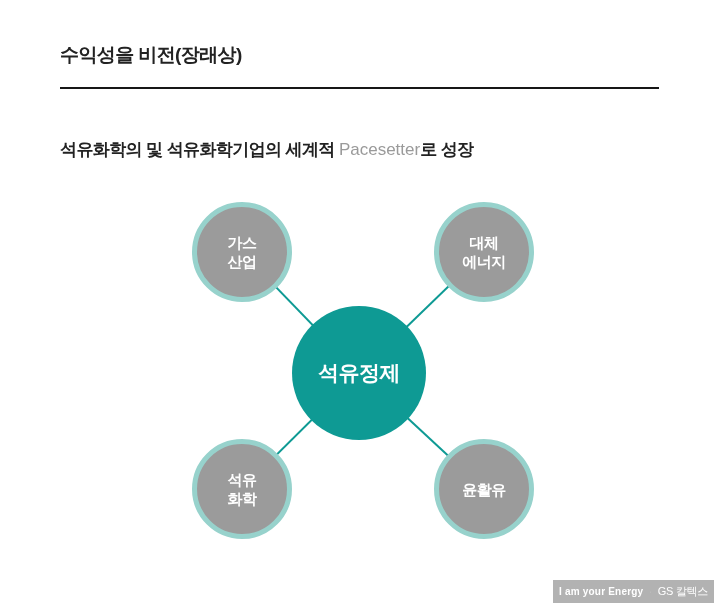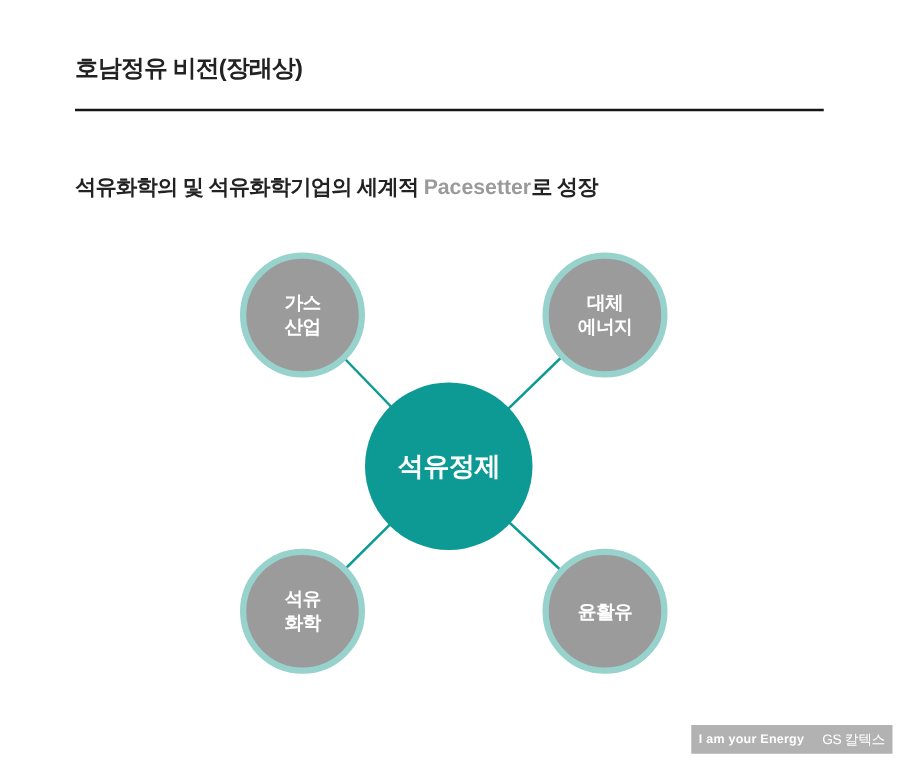--- a/index.html
+++ b/index.html
@@ -12,21 +12,21 @@
     color:#222222;letter-spacing:-0.6px;
   }
   .rule{
     position:absolute;left:60px;top:87px;width:599px;height:2px;background:#161616;
   }
   .intro{
     position:absolute;left:60px;top:106px;width:620px;
     font-size:17px;font-weight:700;color:#222222;line-height:29px;letter-spacing:-0.6px;
   }
   .latin-light{
-    font-weight:700;color:#9a9a9a;letter-spacing:0;
+    font-weight:400;color:#9a9a9a;letter-spacing:0;
   }
   .diagram{position:absolute;left:0;top:0;width:720px;height:606px;}
   .links{position:absolute;left:0;top:0;}
   .node{
     position:absolute;border-radius:50%;display:flex;align-items:center;justify-content:center;
     text-align:center;color:#ffffff;font-weight:700;
   }
   .satellite{
     width:100px;height:100px;box-sizing:border-box;background:#9b9b9b;
     border:5px solid #97d2cc;font-size:15px;line-height:19px;
@@ -47,21 +47,21 @@
   }
   .slogan{font-size:10px;font-weight:700;letter-spacing:0.2px;white-space:nowrap;}
   .brand{font-size:11px;font-weight:400;white-space:nowrap;letter-spacing:-0.3px;}
   .logo{width:16px;height:16px;display:block;}
 </style>
 </head>
 <body>
 
 <div class="page">
 
-  <div class="title">호남정유 비전(장래상)</div>
+  <div class="title">수익성을 비전(장래상)</div>
 
   <div class="rule"></div>
 
   <div class="intro">
     <br>
     <span>석유화학의 및 석유화학기업의 세계적 </span><span class="latin-light">Pacesetter</span><span>로 성장</span>
   </div>
 
   <div class="diagram">
 

